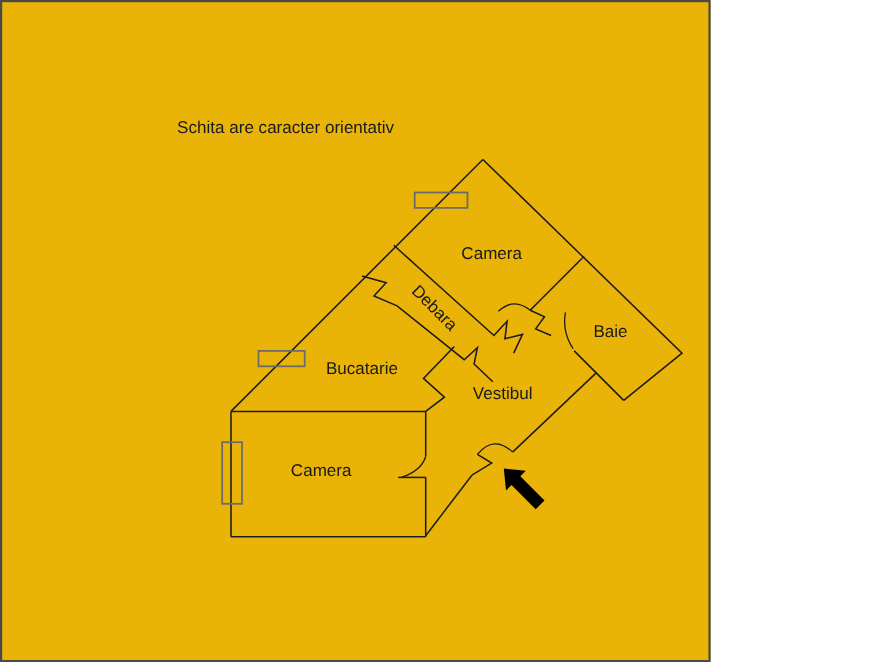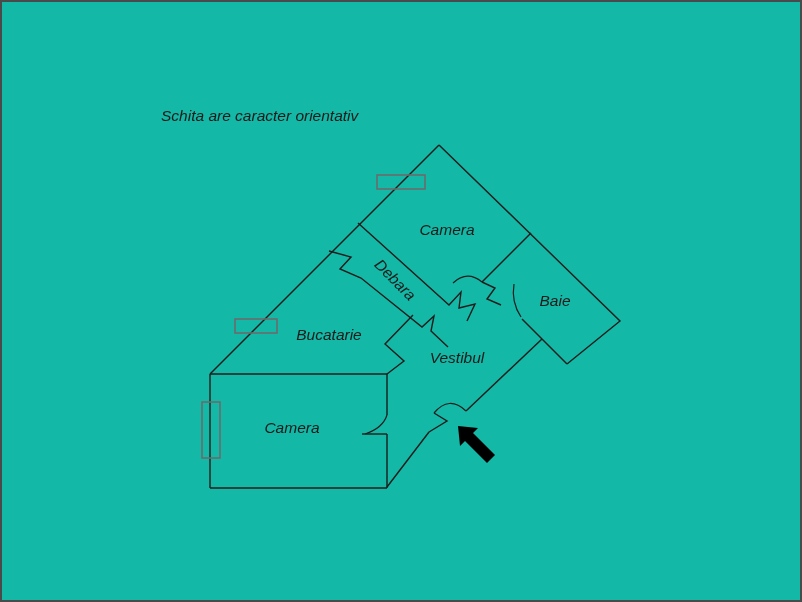--- a/index.html
+++ b/index.html
@@ -3,27 +3,26 @@
 <meta charset="utf-8">
 <style>
   html, body {
     margin: 0;
     padding: 0;
     background: #ffffff;
     font-family: "Liberation Sans", "DejaVu Sans", sans-serif;
   }
   .canvas {
     position: relative;
-    width: 802px;
+    width: 646px;
     height: 602px;
     box-sizing: border-box;
     border: 2px solid #4a4a4a;
-    background: #14b8a6;
+    background: #eab308;
     overflow: hidden;
-    font-style: italic;
   }
   svg { display: block; }
   .wall {
     fill: none;
     stroke: #1c1c1c;
     stroke-width: 1.4;
     stroke-linecap: butt;
     stroke-linejoin: miter;
   }
   .door-arc {

